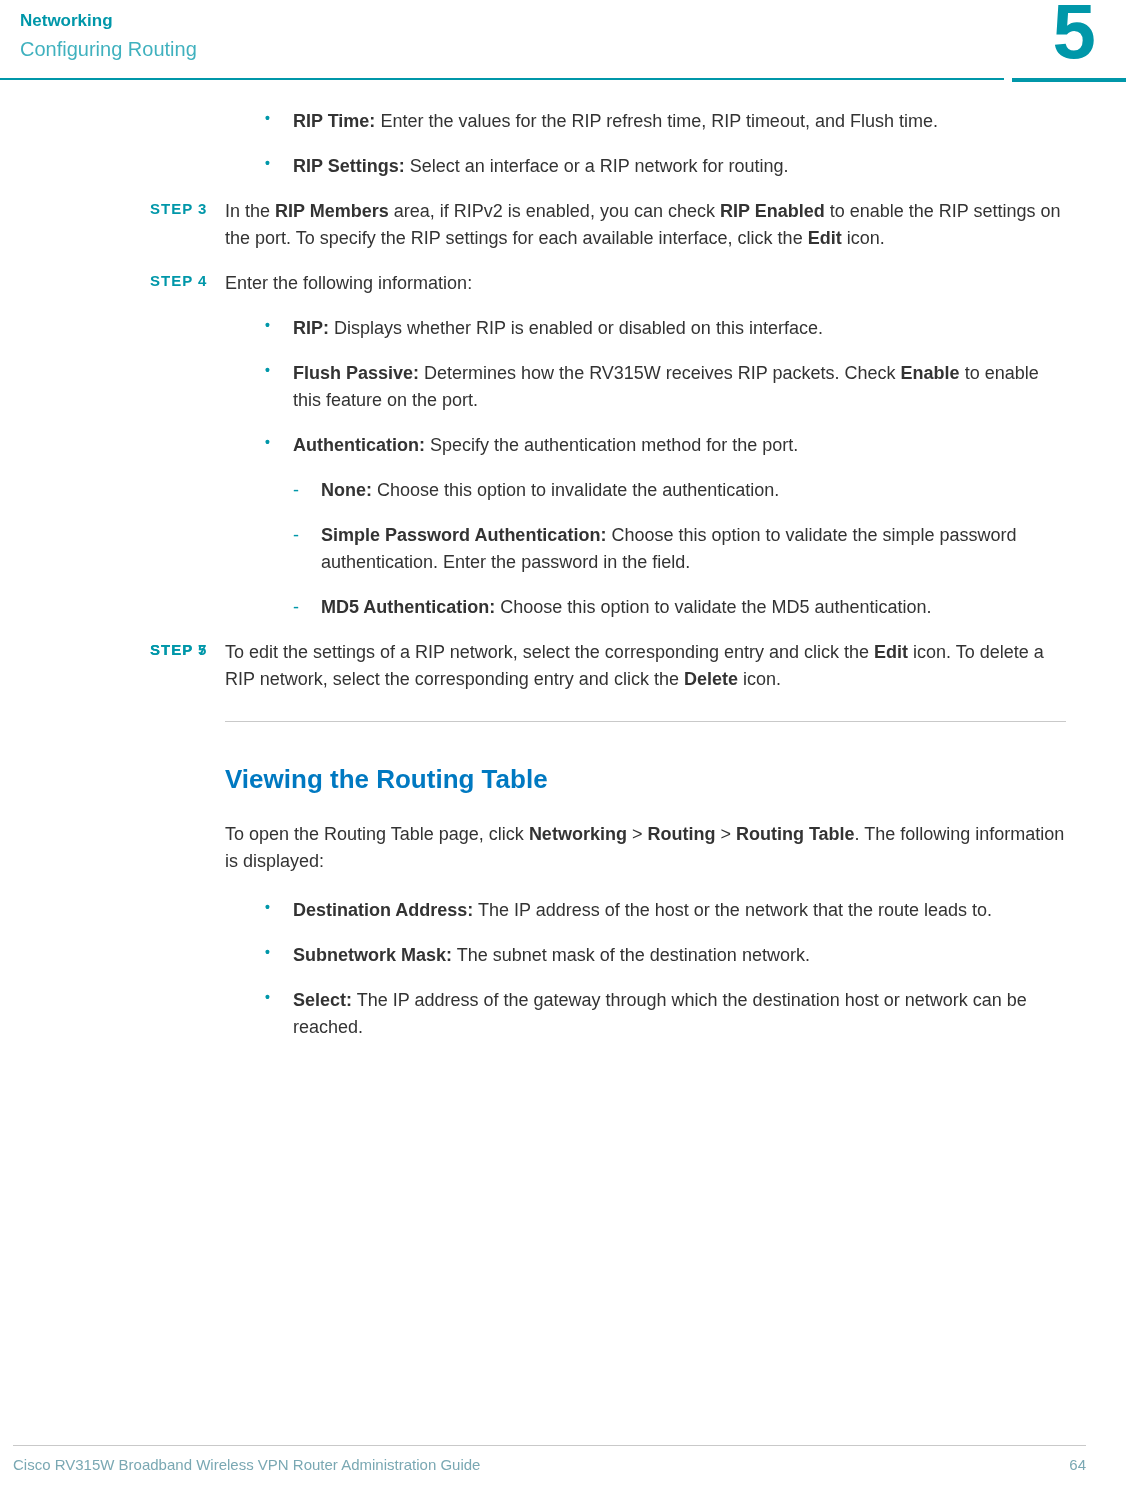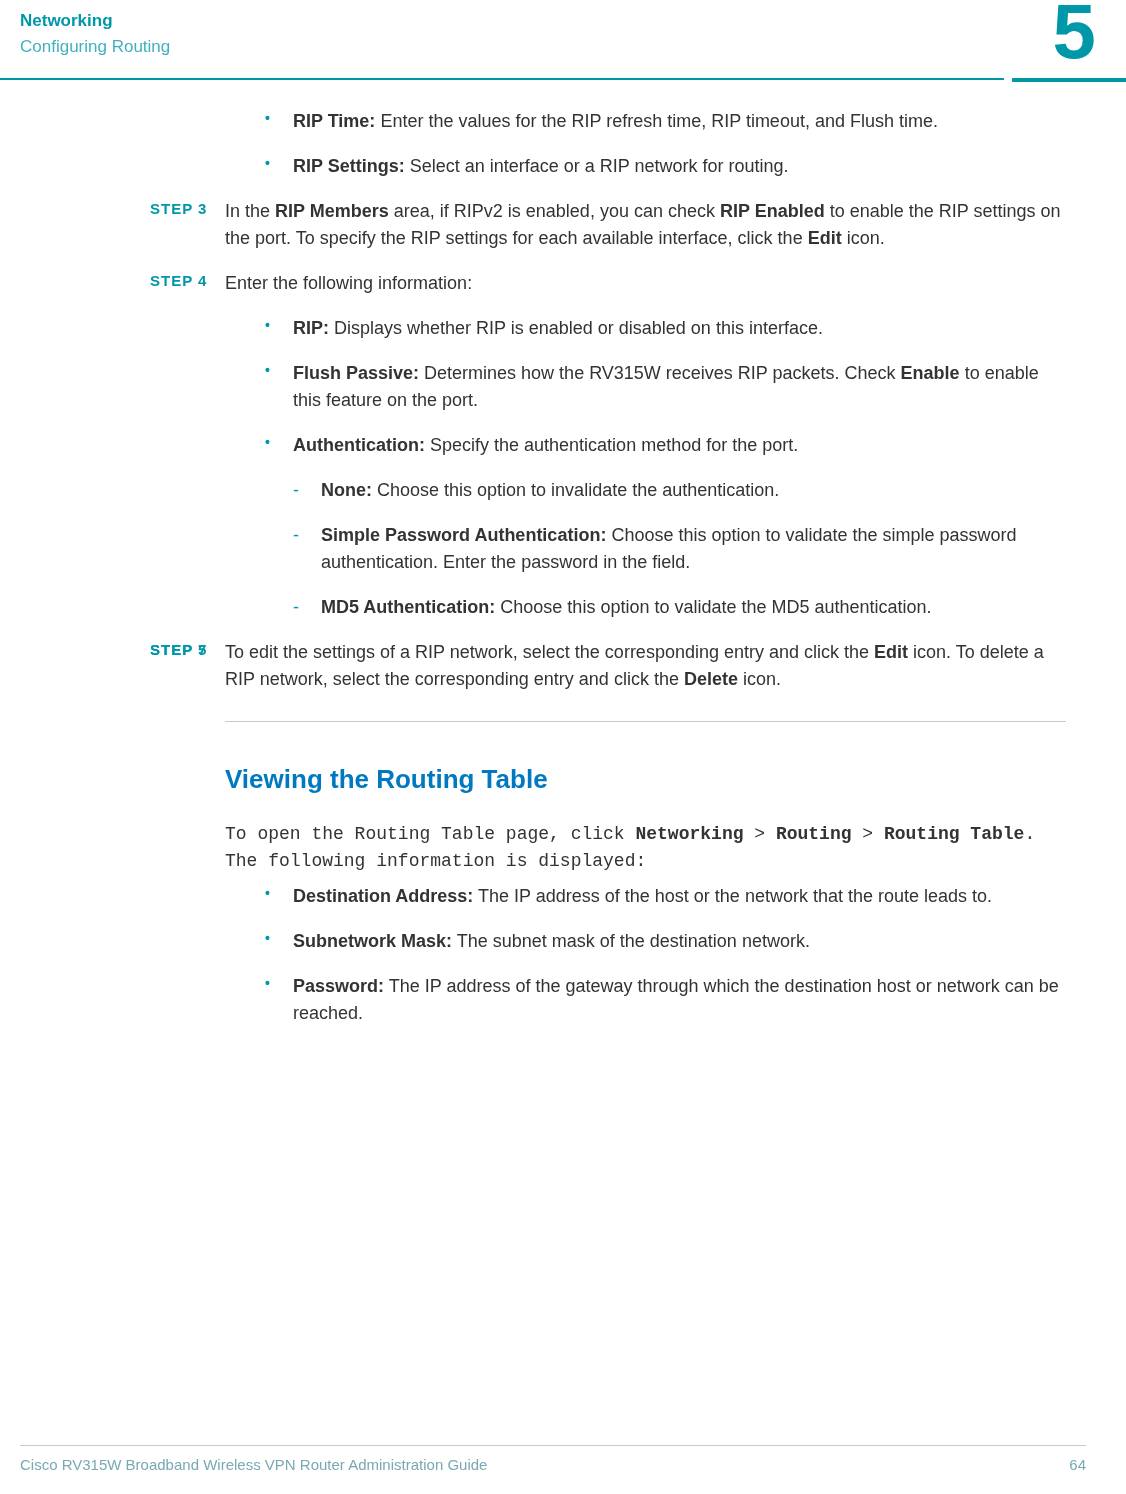--- a/index.html
+++ b/index.html
@@ -18,21 +18,21 @@
     padding: 8px 40px 0 20px;
     height: 78px;
   }
   .header-title {
     color: #0097a9;
     font-weight: bold;
     font-size: 17px;
   }
   .header-sub {
     color: #0097a9;
-    font-size: 17px;
+    font-size: 20px;
     opacity: 0.75;
   }
   .chapter-num {
     position: absolute;
     right: 30px;
     top: -8px;
     color: #0097a9;
     font-size: 78px;
     font-weight: bold;
     line-height: 1;
@@ -102,25 +102,25 @@
     border-top: 1px solid #c9c9c9;
     margin: 28px 0 38px 0;
   }
   .section-heading {
     color: #0079c1;
     font-size: 26px;
     font-weight: bold;
     margin-bottom: 22px;
     margin-top: 24px;
   }
-  .para { margin-bottom: 8px; font-family: Liberation Mono, monospace; }
+  .para { margin-bottom: 22px; }
   .footer {
     position: absolute;
     bottom: 18px;
-    left: 20px;
+    left: 13px;
     right: 40px;
     border-top: 1px solid #c9c9c9;
     padding-top: 8px;
     color: #7aa8b3;
     font-size: 15px;
     display: flex;
     justify-content: space-between;
   }
 </style>
 </head>
@@ -195,21 +195,21 @@
     <span>To open the Routing Table page, click </span><b>Networking</b><span> &gt; </span><b>Routing</b><span> &gt; </span><b>Routing Table</b><span>. The following information is displayed:</span>
   </div>
 
   <div class="bullet-item">
     <b>Destination Address:</b><span> The IP address of the host or the network that the route leads to.</span>
   </div>
   <div class="bullet-item">
     <b>Subnetwork Mask:</b><span> The subnet mask of the destination network.</span>
   </div>
   <div class="bullet-item">
-    <b>Password:</b><span> The IP address of the gateway through which the destination host or network can be reached.</span>
+    <b>Select:</b><span> The IP address of the gateway through which the destination host or network can be reached.</span>
   </div>
 
 </div>
 
 <div class="footer">
   <span>Cisco RV315W Broadband Wireless VPN Router Administration Guide</span>
   <span>64</span>
 </div>
 
 </body></html>

